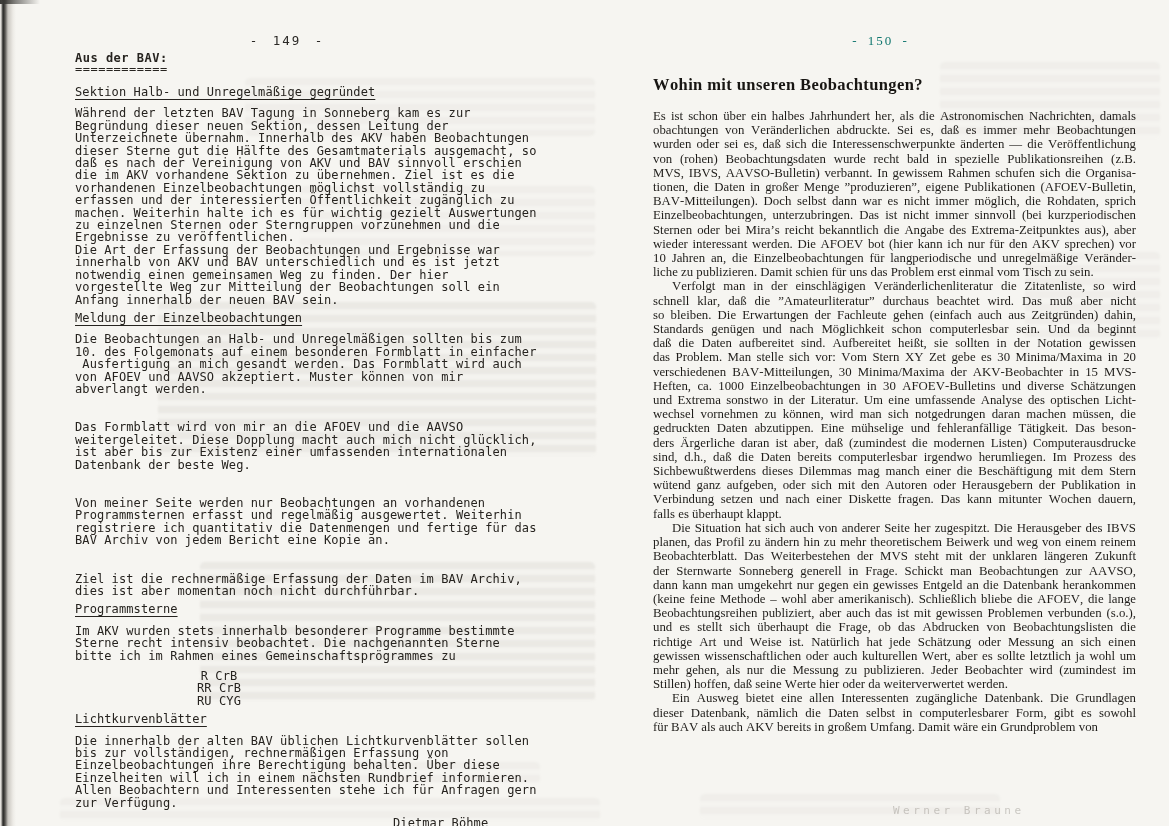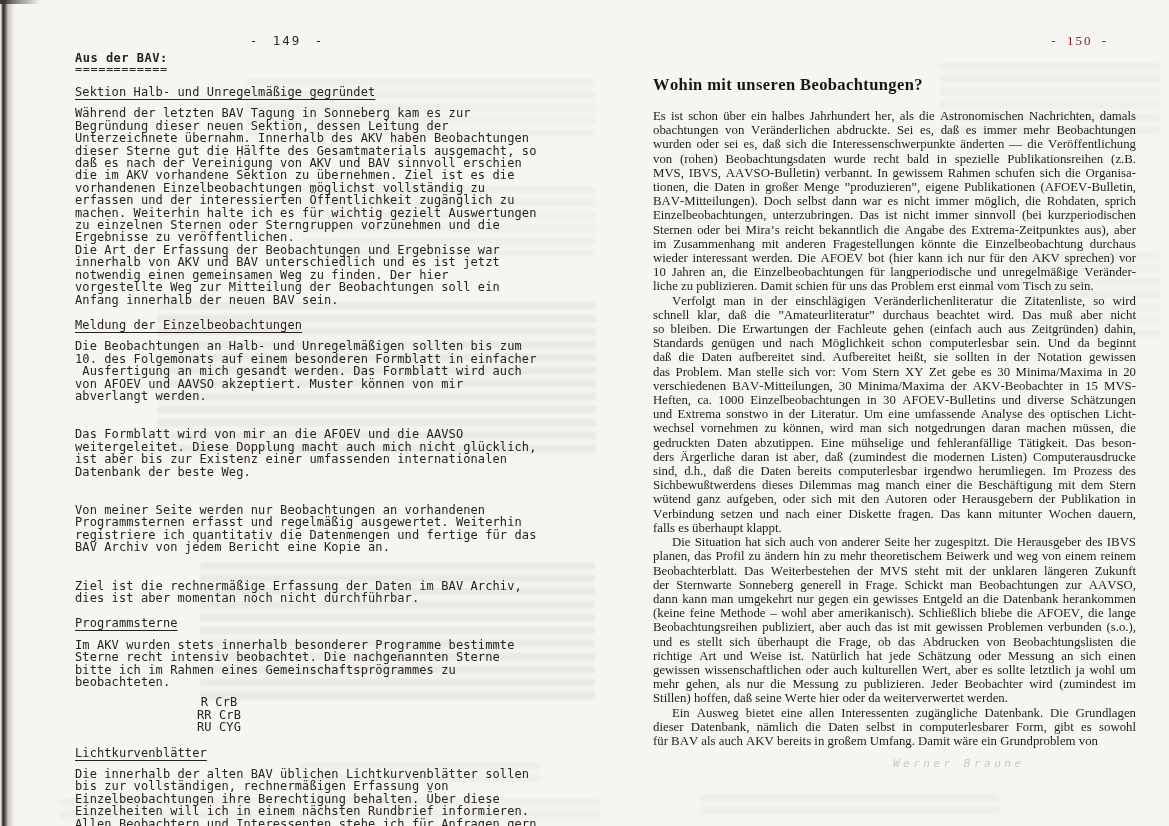--- a/index.html
+++ b/index.html
@@ -21,60 +21,60 @@
   }
 
   
   .ghost {
     position:absolute; pointer-events:none; border-radius:5px;
     background:repeating-linear-gradient(180deg, rgba(138,131,120,0.10) 0 7px, rgba(138,131,120,0.015) 7px 13px);
     filter:blur(1.3px);
   }
   .ghost.lite { opacity:.6; }
   .ghost-name {
-    position:absolute; left:893px; top:757px;
+    position:absolute; left:893px; top:804px;
     font-family:"DejaVu Sans Mono",monospace; font-size:11px; letter-spacing:3.5px;
-    color:rgba(128,124,116,0.38); filter:blur(0.4px); white-space:pre;font-style:italic;
+    color:rgba(128,124,116,0.38); filter:blur(0.4px); white-space:pre;
   }
 
   
   .page-left {
     position:absolute; left:75px; top:0; width:470px;
     font-family:"DejaVu Sans Mono",monospace;
     color:#26231f; font-size:12px; letter-spacing:0.1px;
   }
   .pagenum-left {
     margin:33px 46px 0 0; text-align:center;
     font-size:12.5px; letter-spacing:2px; word-spacing:4px; color:#2b2926;
   }
   .masthead { margin-top:4px; }
   .masthead-text { font-size:12px; line-height:13px; font-weight:bold; letter-spacing:0.5px; }
   .masthead-rule { font-size:12px; line-height:9px; letter-spacing:0.5px; }
   .lhead {
-    margin-top:13px; font-size:12px; line-height:12.4px;
+    margin-top:6px; font-size:12px; line-height:12.4px;
     text-decoration:underline; text-underline-offset:2.5px;
   }
   .lhead.first { margin-top:12px; }
   .lpara { margin-top:9px; }
   .lpara.gap { margin-top:26px; }
   .tline { white-space:pre; font-size:12px; line-height:12.4px; }
   .stars { margin:8px 0 0 44px; width:200px; text-align:center; }
   .star-line { white-space:pre; font-size:12px; line-height:12.4px; }
   .signature { margin:8px 0 0 318px; }
   .sig-line { white-space:pre; font-size:12px; line-height:12.4px; }
 
   
   .page-right {
     position:absolute; left:653px; top:0; width:483px;
     font-family:"Liberation Serif","DejaVu Serif",serif;
     color:#1f1d1a; font-size:12.8px;
   }
   .pagenum-right {
-    margin:33px 28px 0 0; text-align:right;
-    font-size:13px; letter-spacing:2px; word-spacing:4px; color:#7f1d1d;
+    margin:33px 28px 0 0; text-align:center;
+    font-size:13px; letter-spacing:2px; word-spacing:4px; color:#0f766e;
   }
   .article-title {
     margin-top:26px; font-size:16.5px; line-height:20px; font-weight:bold;
     letter-spacing:0.4px; color:#181613;
   }
   .rpara { margin:0; }
   .rpara.lead { margin-top:14px; }
   .rline {
     line-height:14.2px; text-align:justify; text-align-last:justify; white-space:normal;
   }
@@ -156,21 +156,20 @@
           <div class="tline">dies ist aber momentan noch nicht durchführbar.</div>
         </div>
     </div>
 
     <div>
       <div class="lhead">Programmsterne</div>
       <div class="lpara">
           <div class="tline">Im AKV wurden stets innerhalb besonderer Programme bestimmte</div>
           <div class="tline">Sterne recht intensiv beobachtet. Die nachgenannten Sterne</div>
           <div class="tline">bitte ich im Rahmen eines Gemeinschaftsprögrammes zu</div>
-          <div class="tline">beobachteten.</div>
         </div>
       <div class="stars">
           <div class="star-line">R CrB</div>
           <div class="star-line">RR CrB</div>
           <div class="star-line">RU CYG</div>
         </div>
     </div>
 
     <div>
       <div class="lhead">Lichtkurvenblätter</div>
@@ -195,21 +194,20 @@
     <div class="rpara lead">
         <div class="rline">Es ist schon über ein halbes Jahrhundert her, als die Astronomischen Nachrichten, damals</div>
         <div class="rline">obachtungen von Veränderlichen abdruckte.  Sei es, daß es immer mehr Beobachtungen</div>
         <div class="rline">wurden oder sei es, daß sich die Interessenschwerpunkte änderten — die Veröffentlichung</div>
         <div class="rline">von (rohen) Beobachtungsdaten wurde recht bald in spezielle Publikationsreihen (z.B.</div>
         <div class="rline">MVS, IBVS, AAVSO-Bulletin) verbannt. In gewissem Rahmen schufen sich die Organisa-</div>
         <div class="rline">tionen, die Daten in großer Menge ”produzieren”, eigene Publikationen (AFOEV-Bulletin,</div>
         <div class="rline">BAV-Mitteilungen).  Doch selbst dann war es nicht immer möglich, die Rohdaten, sprich</div>
         <div class="rline">Einzelbeobachtungen, unterzubringen. Das ist nicht immer sinnvoll (bei kurzperiodischen</div>
         <div class="rline">Sternen oder bei Mira’s reicht bekanntlich die Angabe des Extrema-Zeitpunktes aus), aber</div>
-        <div class="rline">im Zusammenhang mit anderen Fragestellungen könnte die Einzelbeobachtung durchaus</div>
         <div class="rline">wieder interessant werden. Die AFOEV bot (hier kann ich nur für den AKV sprechen) vor</div>
         <div class="rline">10 Jahren an, die Einzelbeobachtungen für langperiodische und unregelmäßige Veränder-</div>
         <div class="rline">liche zu publizieren. Damit schien für uns das Problem erst einmal vom Tisch zu sein.</div>
       </div>
     <div class="rpara indent">
         <div class="rline">Verfolgt man in der einschlägigen Veränderlichenliteratur die Zitatenliste, so wird</div>
         <div class="rline">schnell klar, daß die ”Amateurliteratur” durchaus beachtet wird.  Das muß aber nicht</div>
         <div class="rline">so bleiben.  Die Erwartungen der Fachleute gehen (einfach auch aus Zeitgründen) dahin,</div>
         <div class="rline">Standards genügen und nach Möglichkeit schon computerlesbar sein.  Und da beginnt</div>
         <div class="rline">daß die Daten aufbereitet sind.  Aufbereitet heißt, sie sollten in der Notation gewissen</div>

